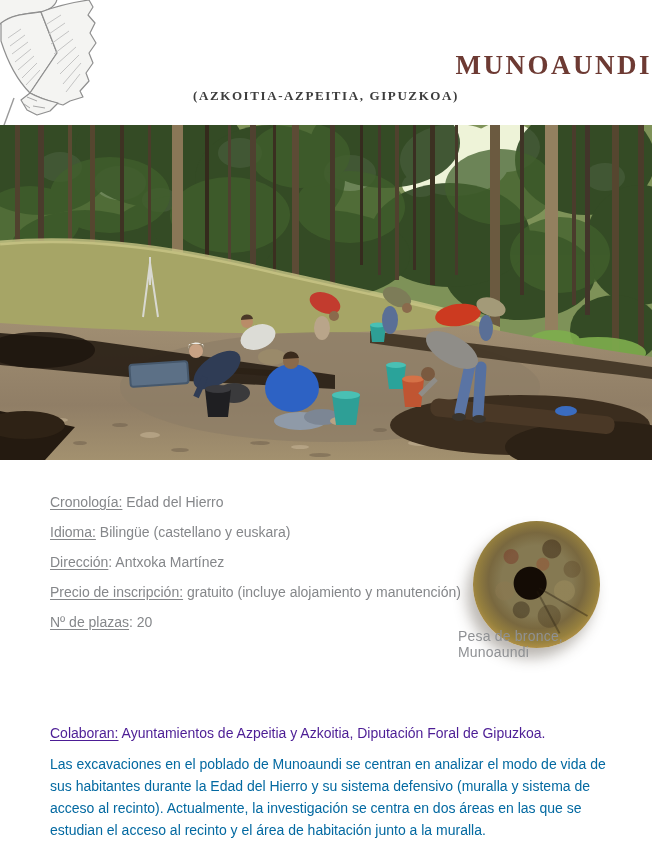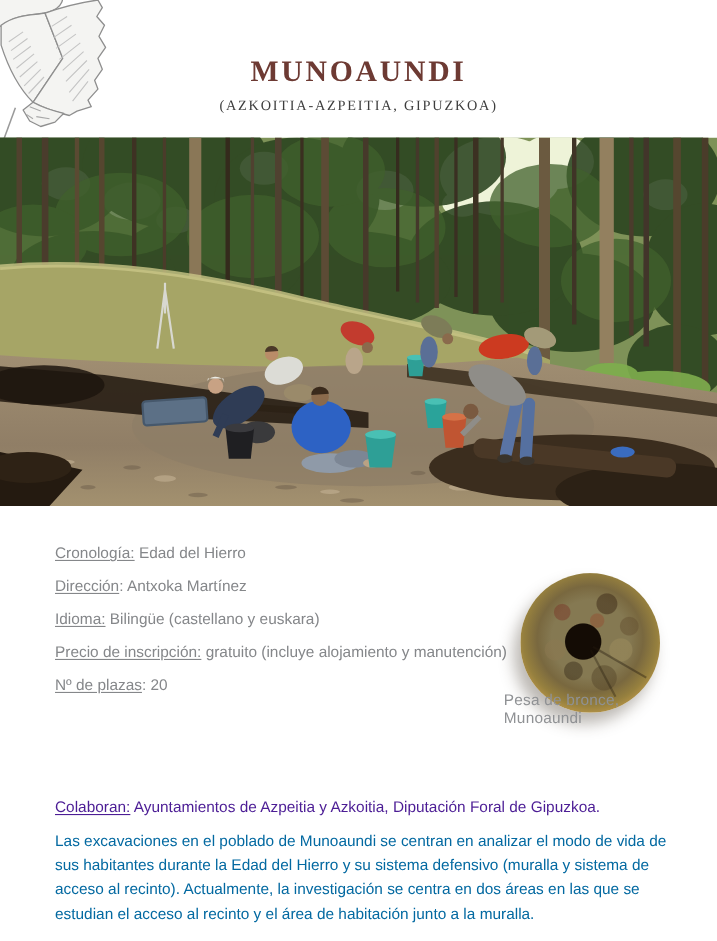--- a/index.html
+++ b/index.html
@@ -7,24 +7,24 @@
   body {
     position:relative; width:652px; height:855px; background:#ffffff;
     font-family:"Liberation Sans", sans-serif; overflow:hidden;
   }
 
   
   .sketch { position:absolute; left:0; top:0; }
   .titleblock { position:absolute; left:0; right:0; top:50px; text-align:center; }
   .title {
     font-family:"Liberation Serif", serif; font-weight:bold; font-size:27px;
-    letter-spacing:2.5px; color:#6d3a33;
+    letter-spacing:2.5px; color:#6d3a33;text-align:right;
   }
   .subtitle {
-    margin-top:7px; font-family:"Liberation Serif", serif; font-weight:400;
+    margin-top:7px; font-family:"Liberation Serif", serif; font-weight:700;
     font-size:13px; letter-spacing:1.6px; color:#3d3d3d;
   }
 
   
   .photo { position:absolute; left:0; top:125px; width:652px; height:335px; display:block; }
 
   
   .details { position:absolute; left:50px; top:492px; width:414px; }
   .detail-line {
     font-size:14px; line-height:20px; color:#85878a; margin-bottom:10px;
@@ -294,22 +294,22 @@
     <path d="M436,254 L420,270" stroke="#8f8d88" stroke-width="5"></path>
     <ellipse cx="459" cy="292" rx="7" ry="4" fill="#3a342c"></ellipse>
     <ellipse cx="479" cy="294" rx="7" ry="4" fill="#3a342c"></ellipse>
   </g>
 
   <ellipse cx="566" cy="286" rx="11" ry="5" fill="#3a6cc0"></ellipse>
 </svg>
 
 <div class="details">
   <div class="detail-line"><span class="ul">Cronología:</span><span> Edad del Hierro</span></div>
+  <div class="detail-line"><span class="ul">Idioma:</span><span> Bilingüe (castellano y euskara)</span></div>
   <div class="detail-line"><span class="ul">Dirección</span><span>: Antxoka Martínez</span></div>
-  <div class="detail-line"><span class="ul">Idioma:</span><span> Bilingüe (castellano y euskara)</span></div>
   <div class="detail-line"><span class="ul">Precio de inscripción:</span><span> gratuito (incluye alojamiento y manutención)</span></div>
   <div class="detail-line"><span class="ul">Nº de plazas</span><span>: 20</span></div>
 </div>
 
 <div class="bronze"></div>
 <div class="figcaption">Pesa de bronce, Munoaundi</div>
 
 <div class="colaboran"><span class="ul">Colaboran:</span><span> Ayuntamientos de Azpeitia y Azkoitia, Diputación Foral de Gipuzkoa.</span></div>
 
 <div class="paragraph">Las excavaciones en el poblado de Munoaundi se centran en analizar el modo de vida de sus habitantes durante la Edad del Hierro y su sistema defensivo (muralla y sistema de acceso al recinto). Actualmente, la investigación se centra en dos áreas en las que se estudian el acceso al recinto y el área de habitación junto a la muralla.</div>

